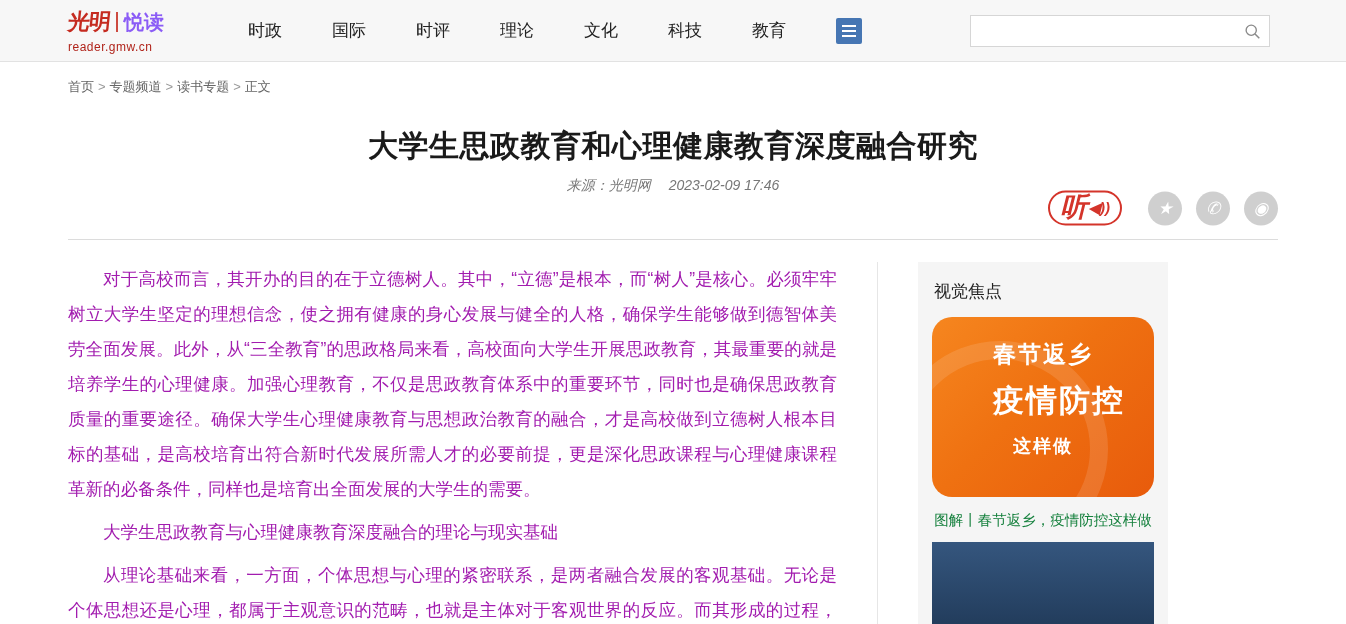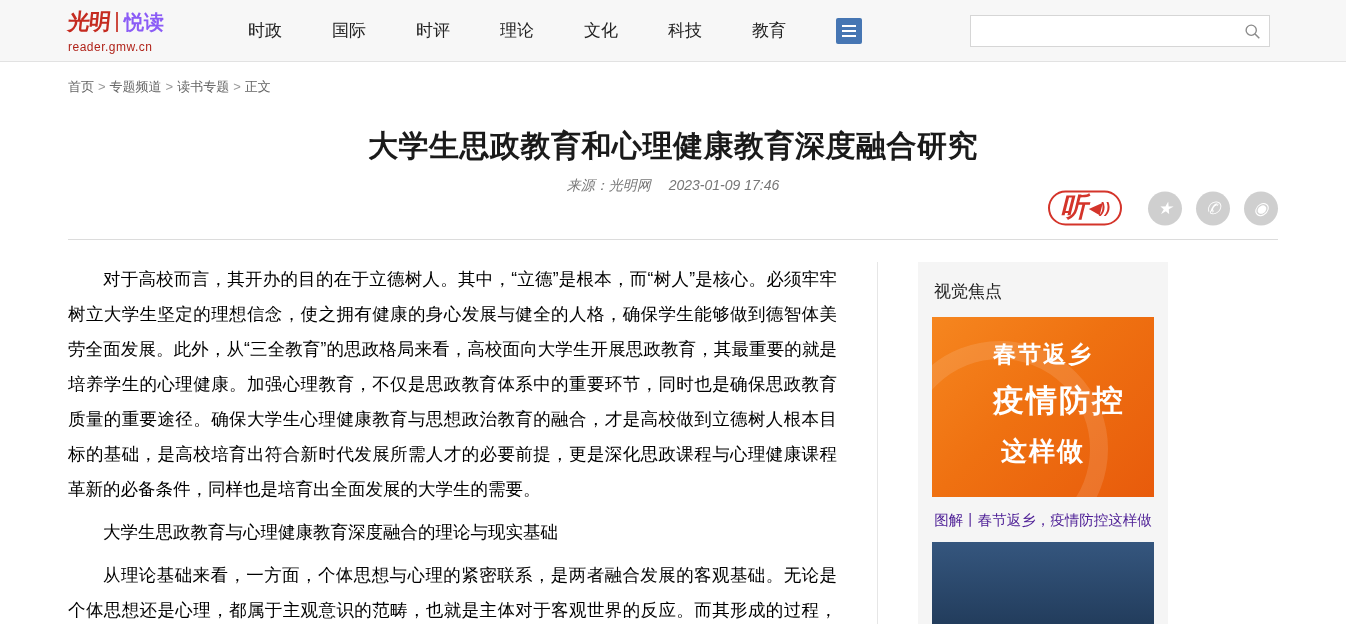--- a/index.html
+++ b/index.html
@@ -170,21 +170,21 @@
   }
   .article-body {
     width: 810px;
     border-right: 1px solid #e6e6e6;
     padding-right: 40px;
   }
   .article-body p {
     margin: 0 0 0 0;
     font-size: 17.5px;
     line-height: 35px;
-    color: #000000;
+    color: #a21caf;
     text-align: justify;
     text-indent: 2em;
     font-family: "Liberation Sans", sans-serif;
   }
   .article-body p + p { margin-top: 8px; }
 
   .sidebar {
     width: 250px;
     background: #f5f5f5;
     padding: 18px 14px 14px 14px;
@@ -194,43 +194,44 @@
     color: #222;
     margin-bottom: 14px;
     padding-left: 2px;
   }
   .promo {
     width: 100%; height: 180px;
     background: linear-gradient(135deg, #f6861f 0%, #ef7111 45%, #e85b0c 100%);
     position: relative;
     overflow: hidden;
     cursor: pointer;
+    border-radius: 20px;
   }
   .promo::after {
     content: "";
     position: absolute;
     left: -40px; bottom: -60px;
     width: 180px; height: 180px;
     border: 18px solid rgba(255,255,255,.12);
     border-radius: 50%;
   }
   .promo-l1, .promo-l2, .promo-l3 {
     position: relative;
     color: #fff;
     font-weight: bold;
     text-align: center;
     font-family: "Liberation Sans", sans-serif;
     letter-spacing: 2px;
   }
   .promo-l1 { font-size: 23px; padding-top: 22px; }
   .promo-l2 { font-size: 31px; padding-top: 10px; margin-left: 32px; }
-  .promo-l3 { font-size: 26px; padding-top: 12px; }
+  .promo-l3 { font-size: 18px; padding-top: 12px; }
   .promo-caption {
     font-size: 14.5px;
-    color: #4c1d95;
+    color: #15803d;
     text-align: center;
     padding: 14px 2px 12px 2px;
     cursor: pointer;
   }
   .promo2 {
     width: 100%; height: 110px;
     background: linear-gradient(180deg,#2d4a6b 0%, #1d3busa 100%);
     background: linear-gradient(180deg,#33537a 0%, #1b3css 100%);
     background: linear-gradient(180deg,#35567e 0%,#1e3category 100%);
     background: linear-gradient(180deg,#35567e 0%,#1c3451 100%);
@@ -279,21 +280,21 @@
 
 <div class="crumb-wrap">
   <a>首页</a><span class="crumb-sep">&gt;</span><a>专题频道</a><span class="crumb-sep">&gt;</span><a>读书专题</a><span class="crumb-sep">&gt;</span><a>正文</a>
 </div>
 
 <div class="article-head">
   <h1 class="title">大学生思政教育和心理健康教育深度融合研究</h1>
 
   <div class="meta-row">
     <span class="meta-text">来源：光明网</span>
-    <span class="meta-text meta-date">2023-01-09 17:46</span>
+    <span class="meta-text meta-date">2023-02-09 17:46</span>
 
     <div class="meta-right">
       <div class="listen">
         <span>听</span>
         <span class="waves">◀))</span>
       </div>
       <div class="share-btn">★</div>
       <div class="share-btn">✆</div>
       <div class="share-btn">◉</div>
     </div>

